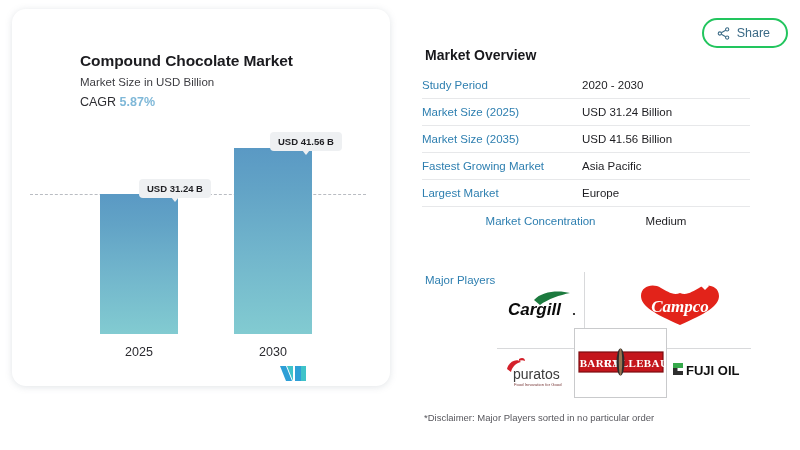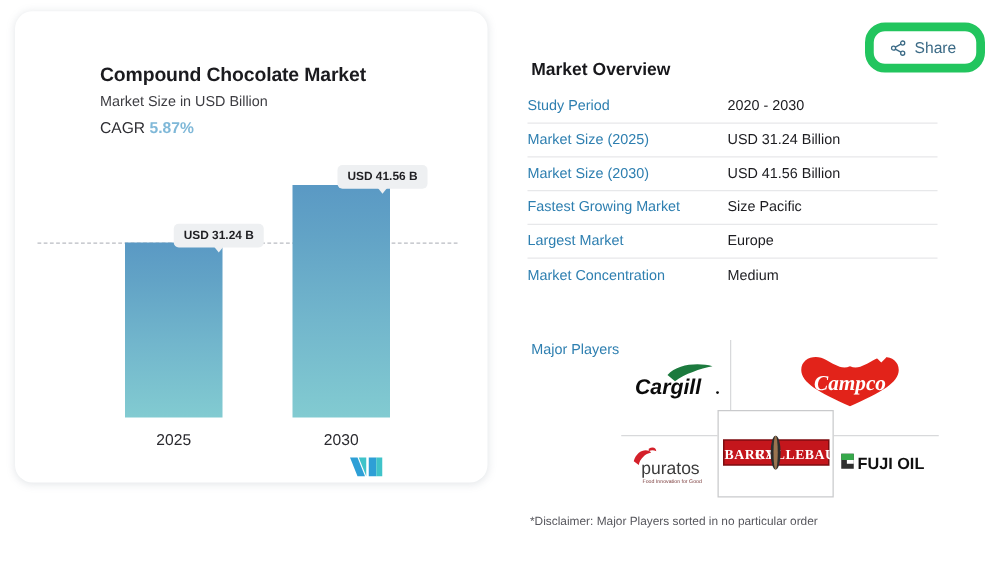--- a/index.html
+++ b/index.html
@@ -72,36 +72,36 @@
   .source {
     position: absolute; left: 78px; bottom: 7px;
     font-size: 10.5px; color: #58585e;
   }
   .mi-logo { position: absolute; left: 268px; bottom: 4px; }
 
   
   .share-btn {
     position: absolute; right: 12px; top: 18px;
     display: flex; align-items: center; gap: 7px;
-    border: 7px solid #22c55e; border-radius: 16px;
+    border: 2px solid #22c55e; border-radius: 16px;
     padding: 6px 16px 6px 13px;
     background: #fff; color: #3b6a86; font-size: 12.5px;
     cursor: pointer;
   }
   .overview-title {
     position: absolute; left: 425px; top: 47px;
     font-size: 14px; font-weight: 700; color: #18181c;
   }
   .ov-table { position: absolute; left: 422px; top: 72px; width: 328px; }
   .ov-row {
     display: flex; align-items: center;
     height: 27px;
     border-bottom: 1px solid #e7e8ea;
   }
-  .ov-row:last-child { border-bottom: none; }
+  .ov-row:last-child { border-bottom: none; justify-content: center; }
   .ov-key { width: 160px; color: #2e7fb0; font-size: 11.5px; }
   .ov-val { color: #1d1d21; font-size: 11.5px; }
 
   .major-players {
     position: absolute; left: 425px; top: 274px;
     color: #2e7fb0; font-size: 11.5px;
   }
 
   
   .logos { position: absolute; left: 497px; top: 270px; width: 256px; height: 125px; }
@@ -187,26 +187,26 @@
   <div class="ov-table">
     <div class="ov-row">
       <div class="ov-key">Study Period</div>
       <div class="ov-val">2020 - 2030</div>
     </div>
     <div class="ov-row">
       <div class="ov-key">Market Size (2025)</div>
       <div class="ov-val">USD 31.24 Billion</div>
     </div>
     <div class="ov-row">
-      <div class="ov-key">Market Size (2030)</div>
+      <div class="ov-key">Market Size (2035)</div>
       <div class="ov-val">USD 41.56 Billion</div>
     </div>
     <div class="ov-row">
       <div class="ov-key">Fastest Growing Market</div>
-      <div class="ov-val">Size Pacific</div>
+      <div class="ov-val">Asia Pacific</div>
     </div>
     <div class="ov-row">
       <div class="ov-key">Largest Market</div>
       <div class="ov-val">Europe</div>
     </div>
     <div class="ov-row">
       <div class="ov-key">Market Concentration</div>
       <div class="ov-val">Medium</div>
     </div>
   </div>

